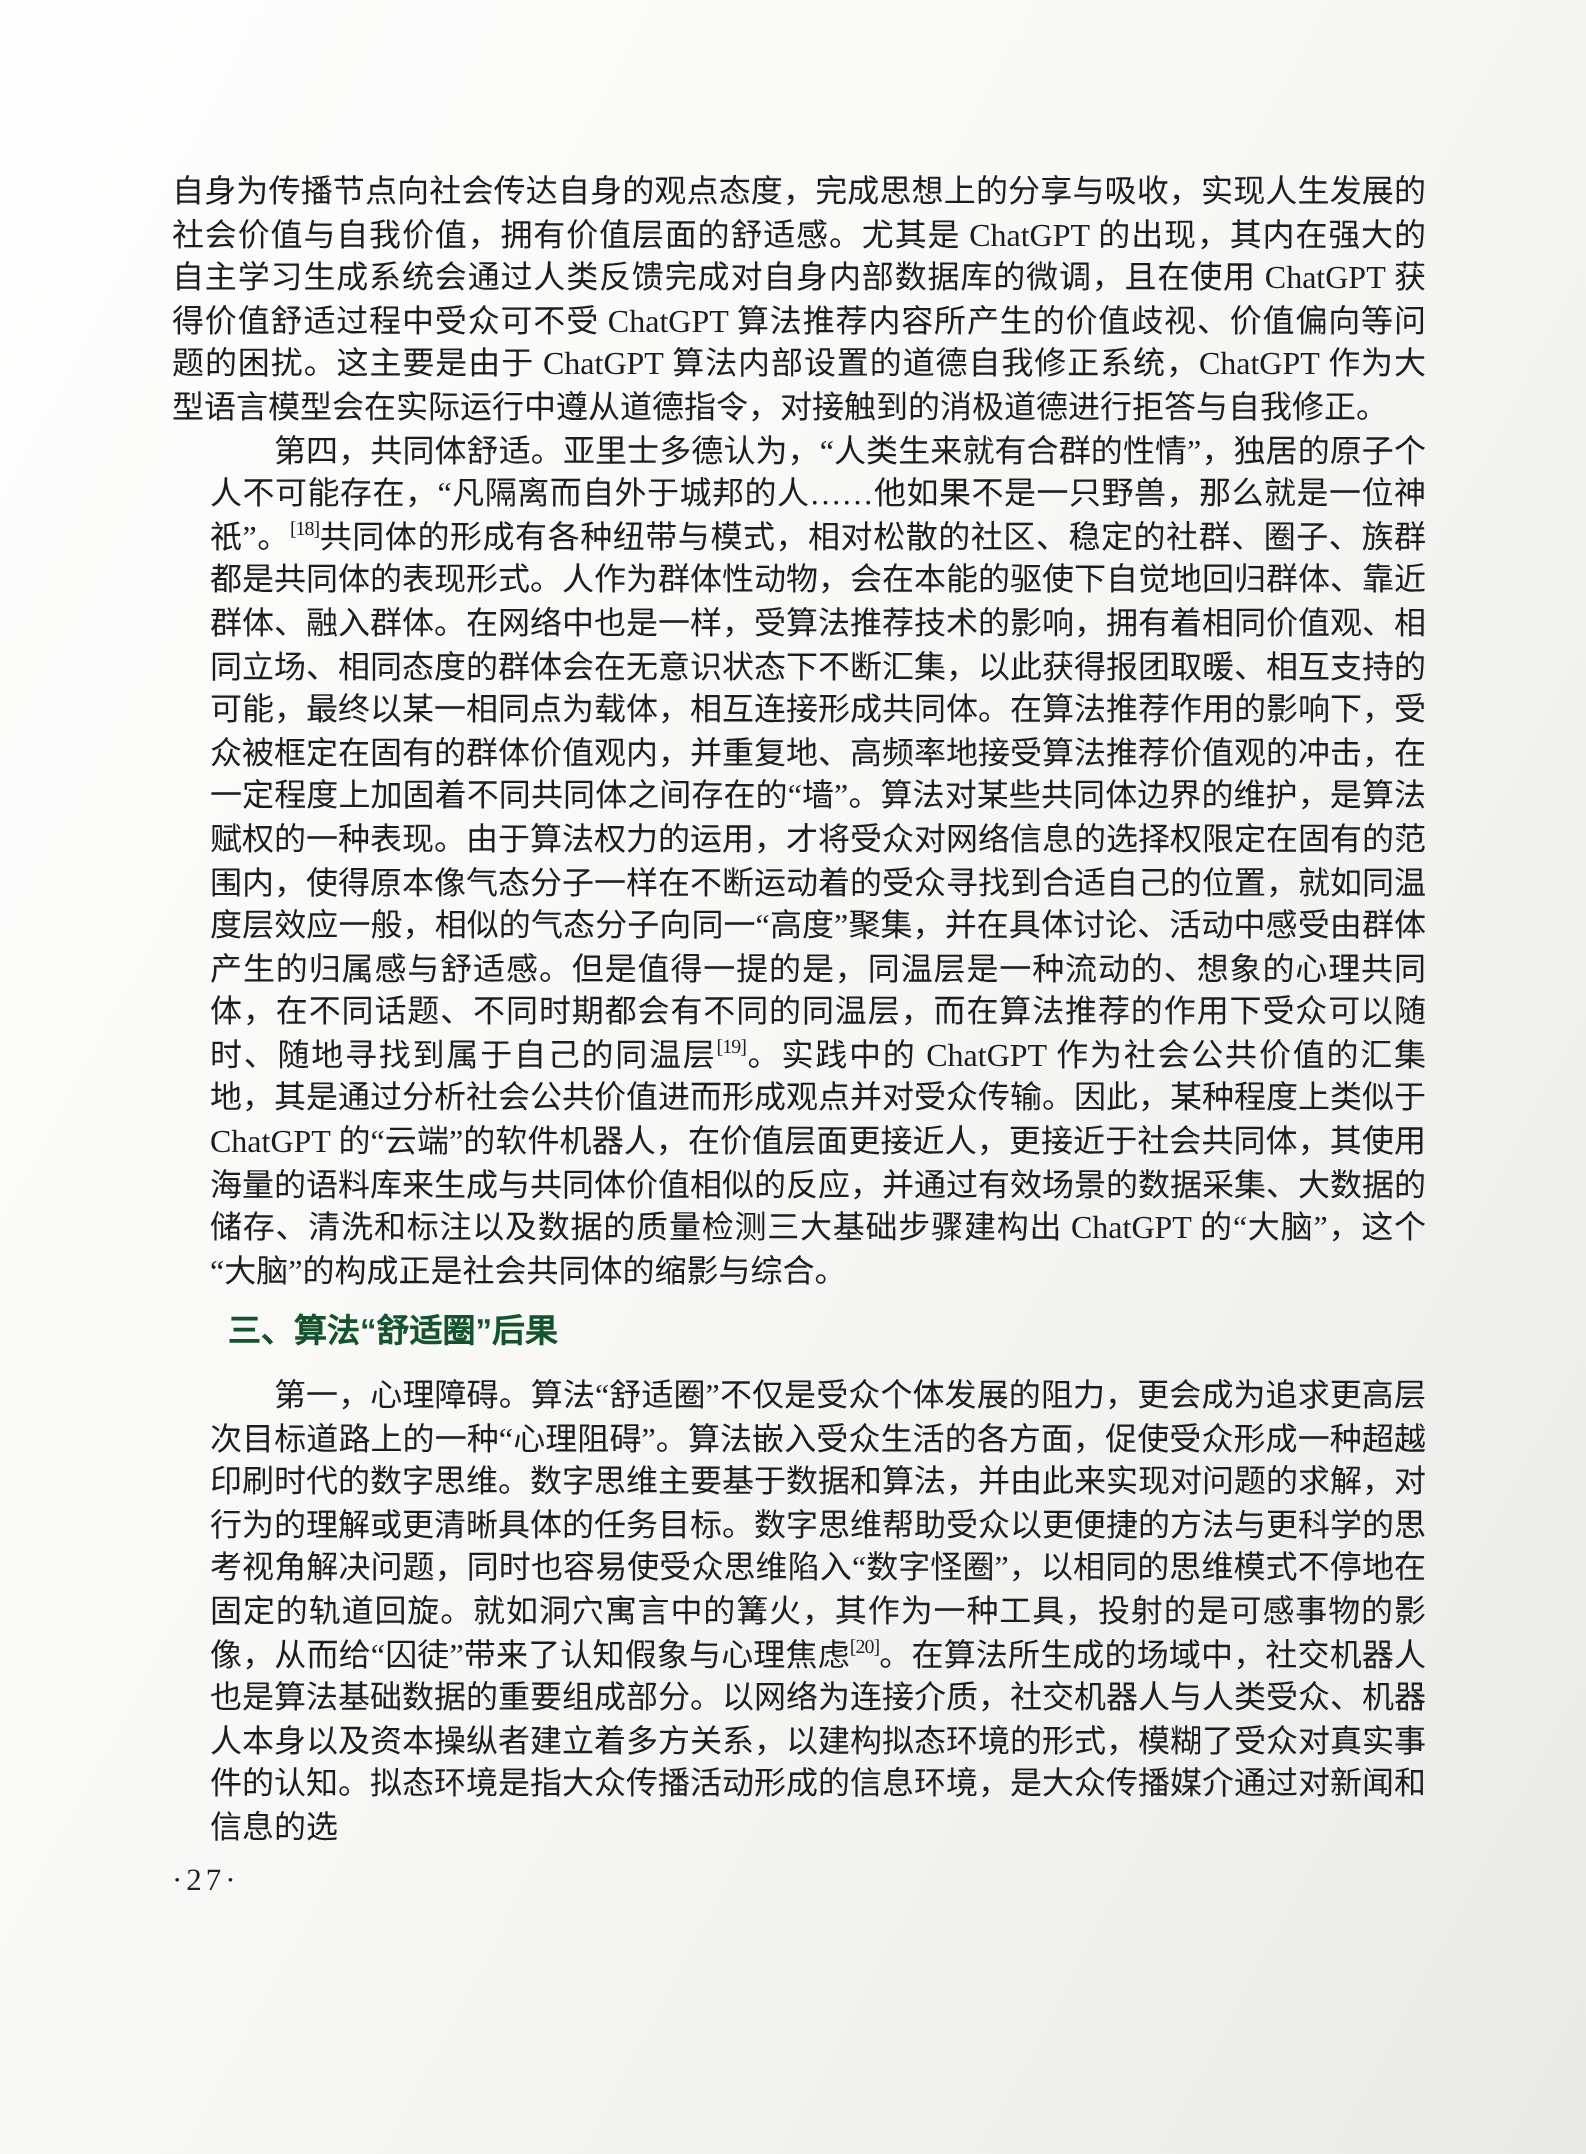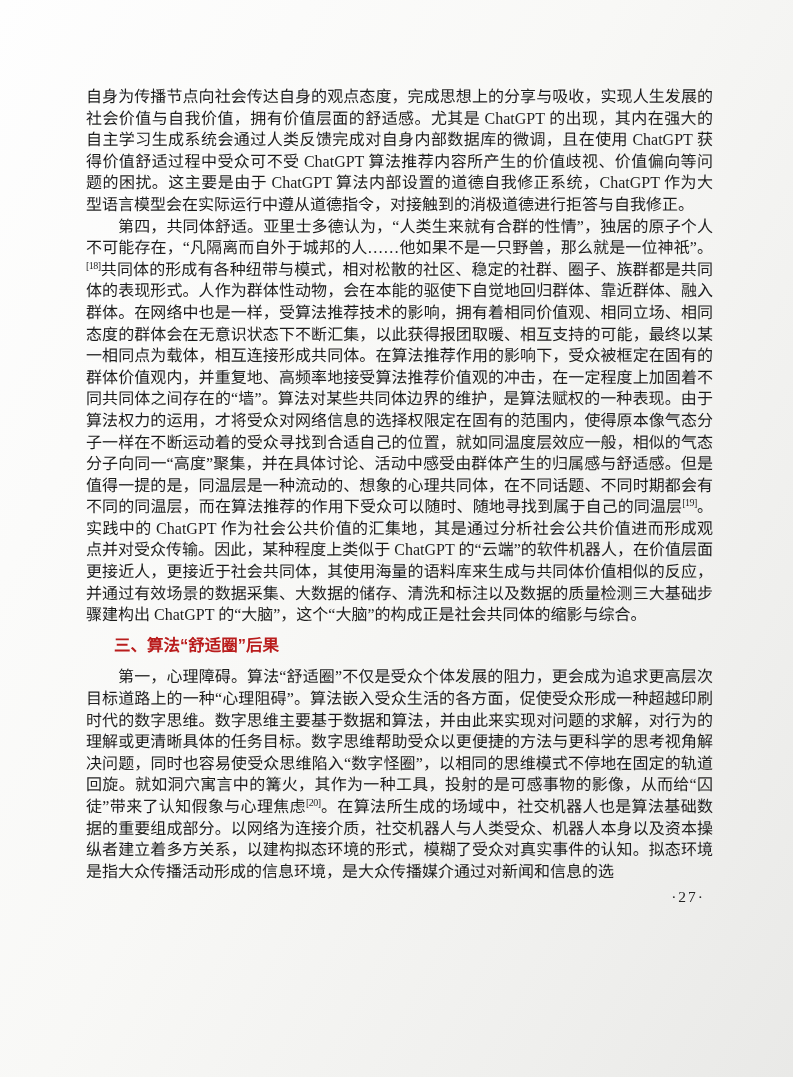--- a/index.html
+++ b/index.html
@@ -30,40 +30,40 @@
   .article p {
     margin: 0;
     font-size: 16px;
     line-height: 21.6px;
     text-align: justify;
     text-justify: inter-ideograph;
     word-break: break-all;
   }
   .article p.indent {
     text-indent: 2em;
+    margin-left: 19px;
   }
   sup.fnref {
     font-size: 10px;
     line-height: 0;
     vertical-align: super;
     letter-spacing: -0.5px;
   }
   .article h2 {
     font-family: "Liberation Sans", "DejaVu Sans", sans-serif;
     font-size: 16.5px;
     font-weight: bold;
     line-height: 21.6px;
     margin: 9px 0 10px 0;
     text-indent: 1.7em;
-    color: #b91c1c;
+    color: #14532d;
   }
   .page-num {
     margin-top: 6px;
     padding-right: 8px;
-    text-align: right;
     font-size: 15.5px;
     letter-spacing: 2px;
     color: #222;
   }
 </style>
 </head>
 <body>
 
 <div class="page">
   <div class="content">

